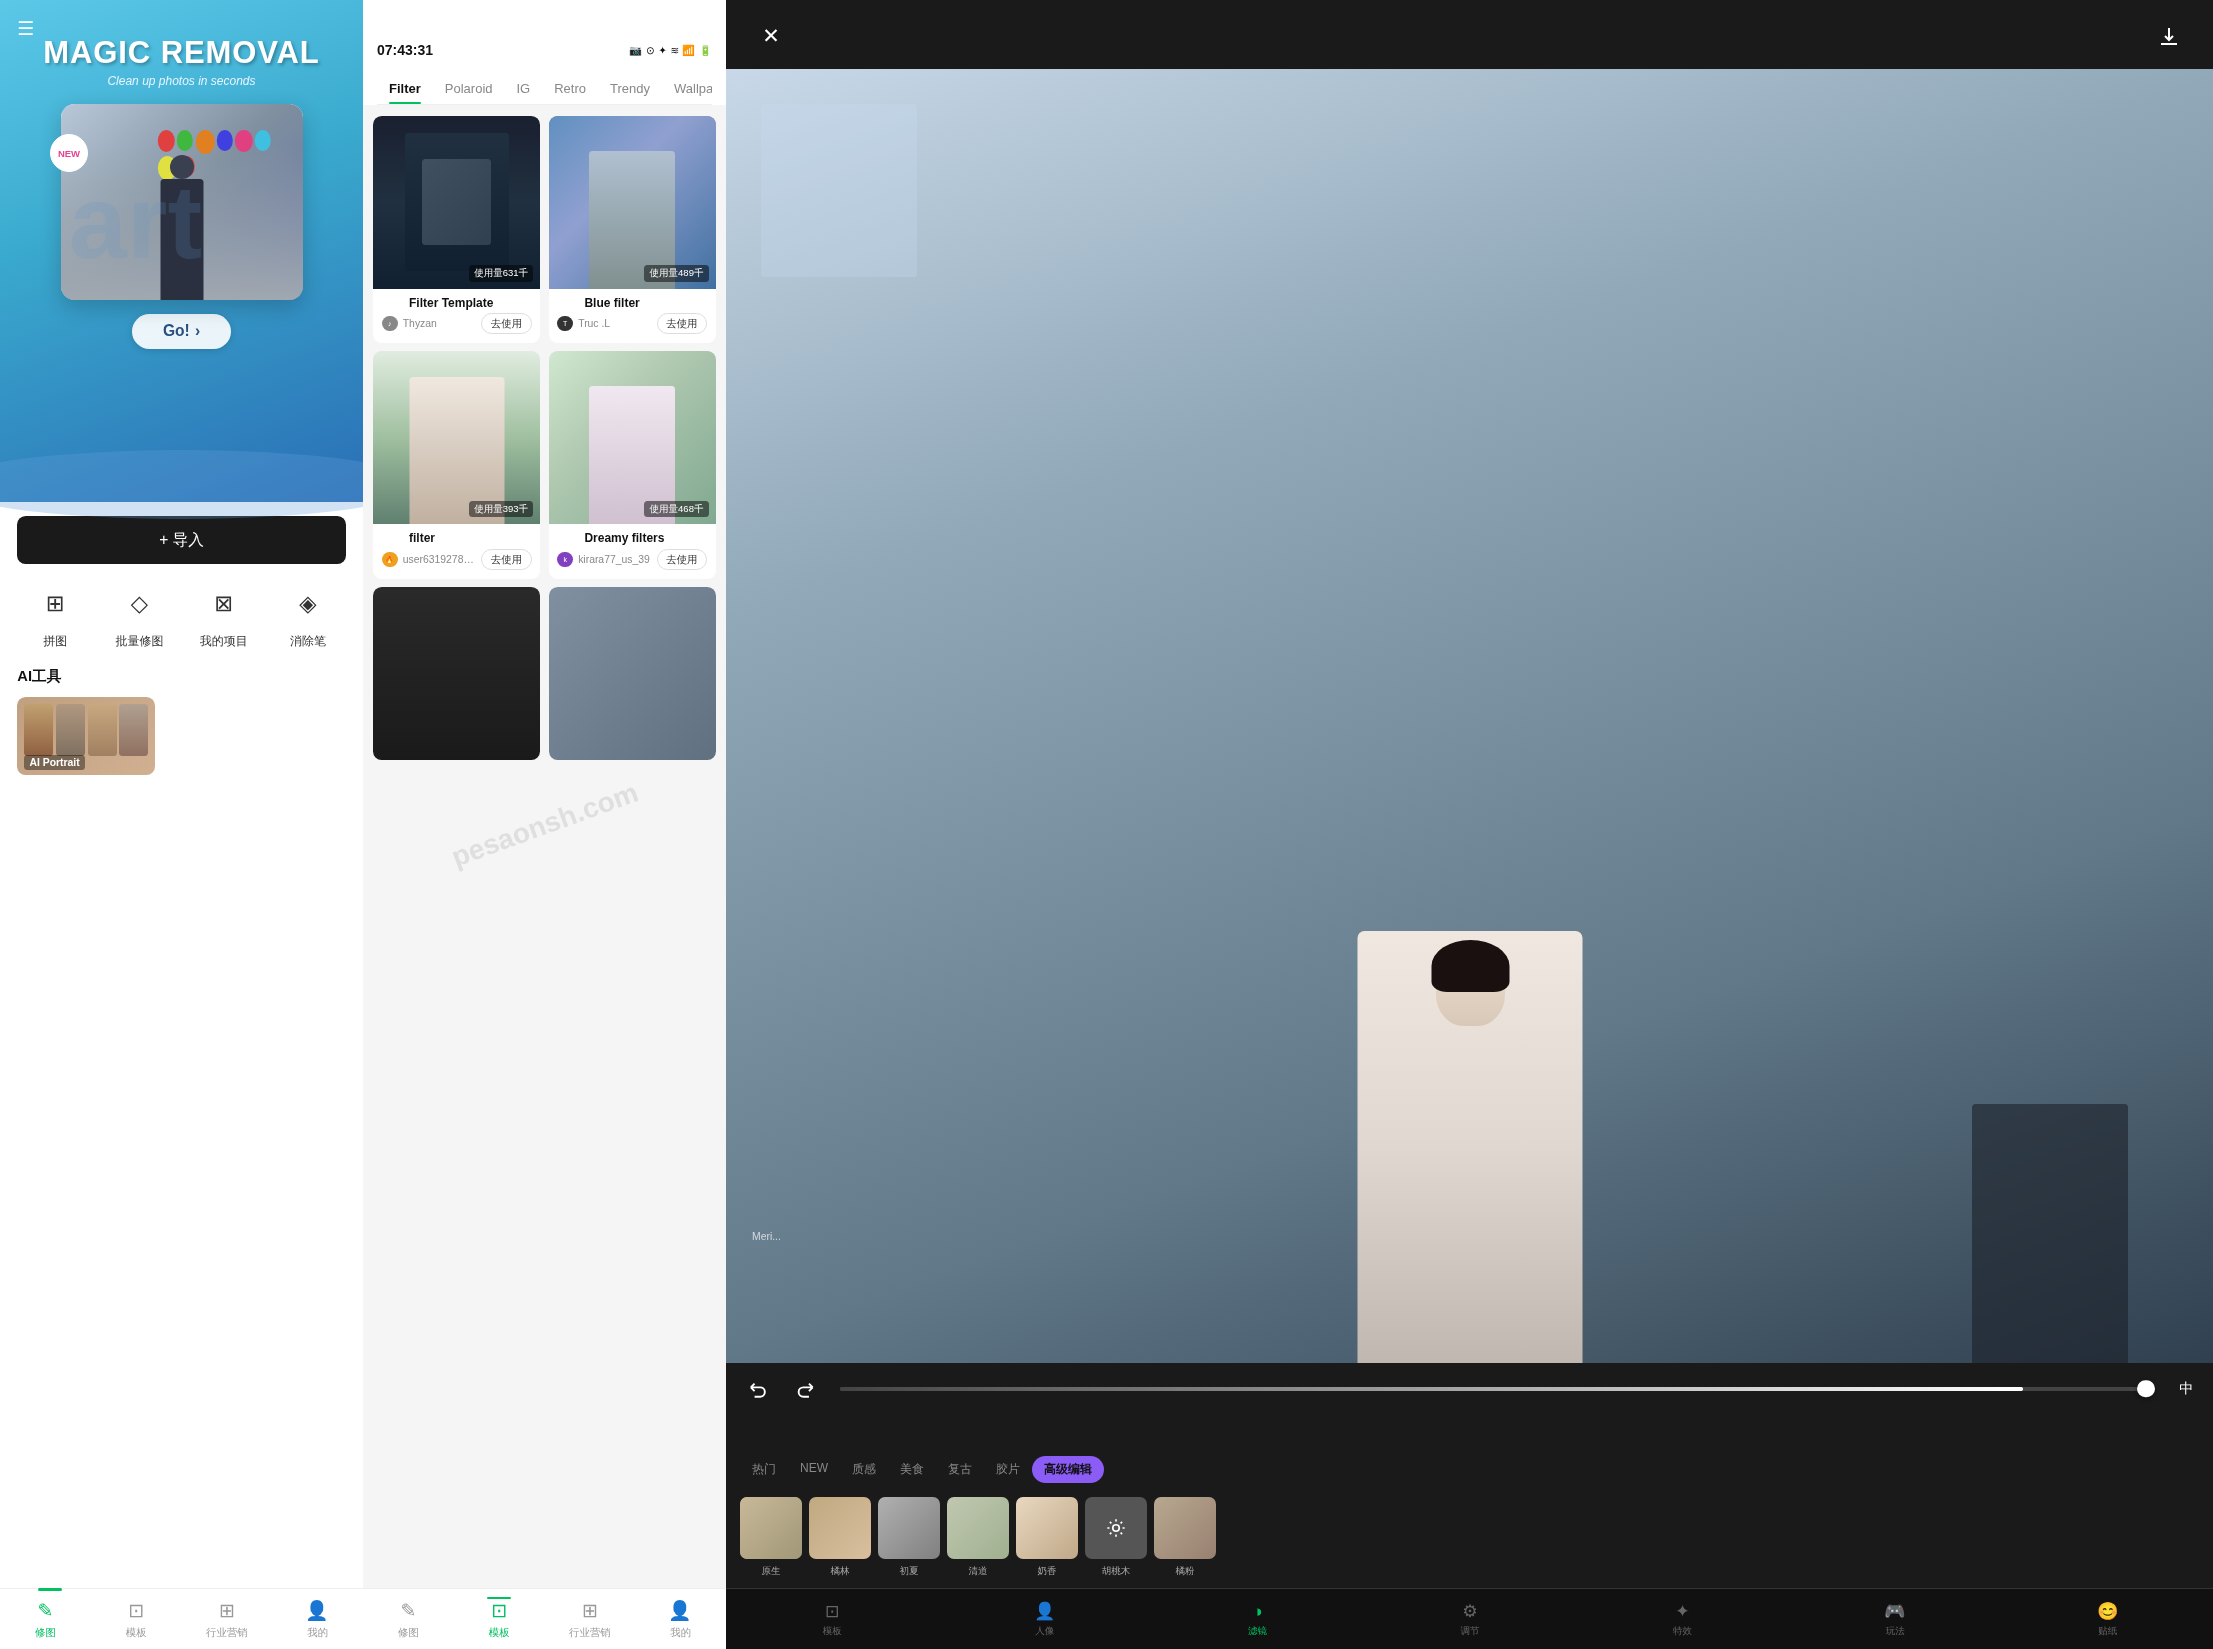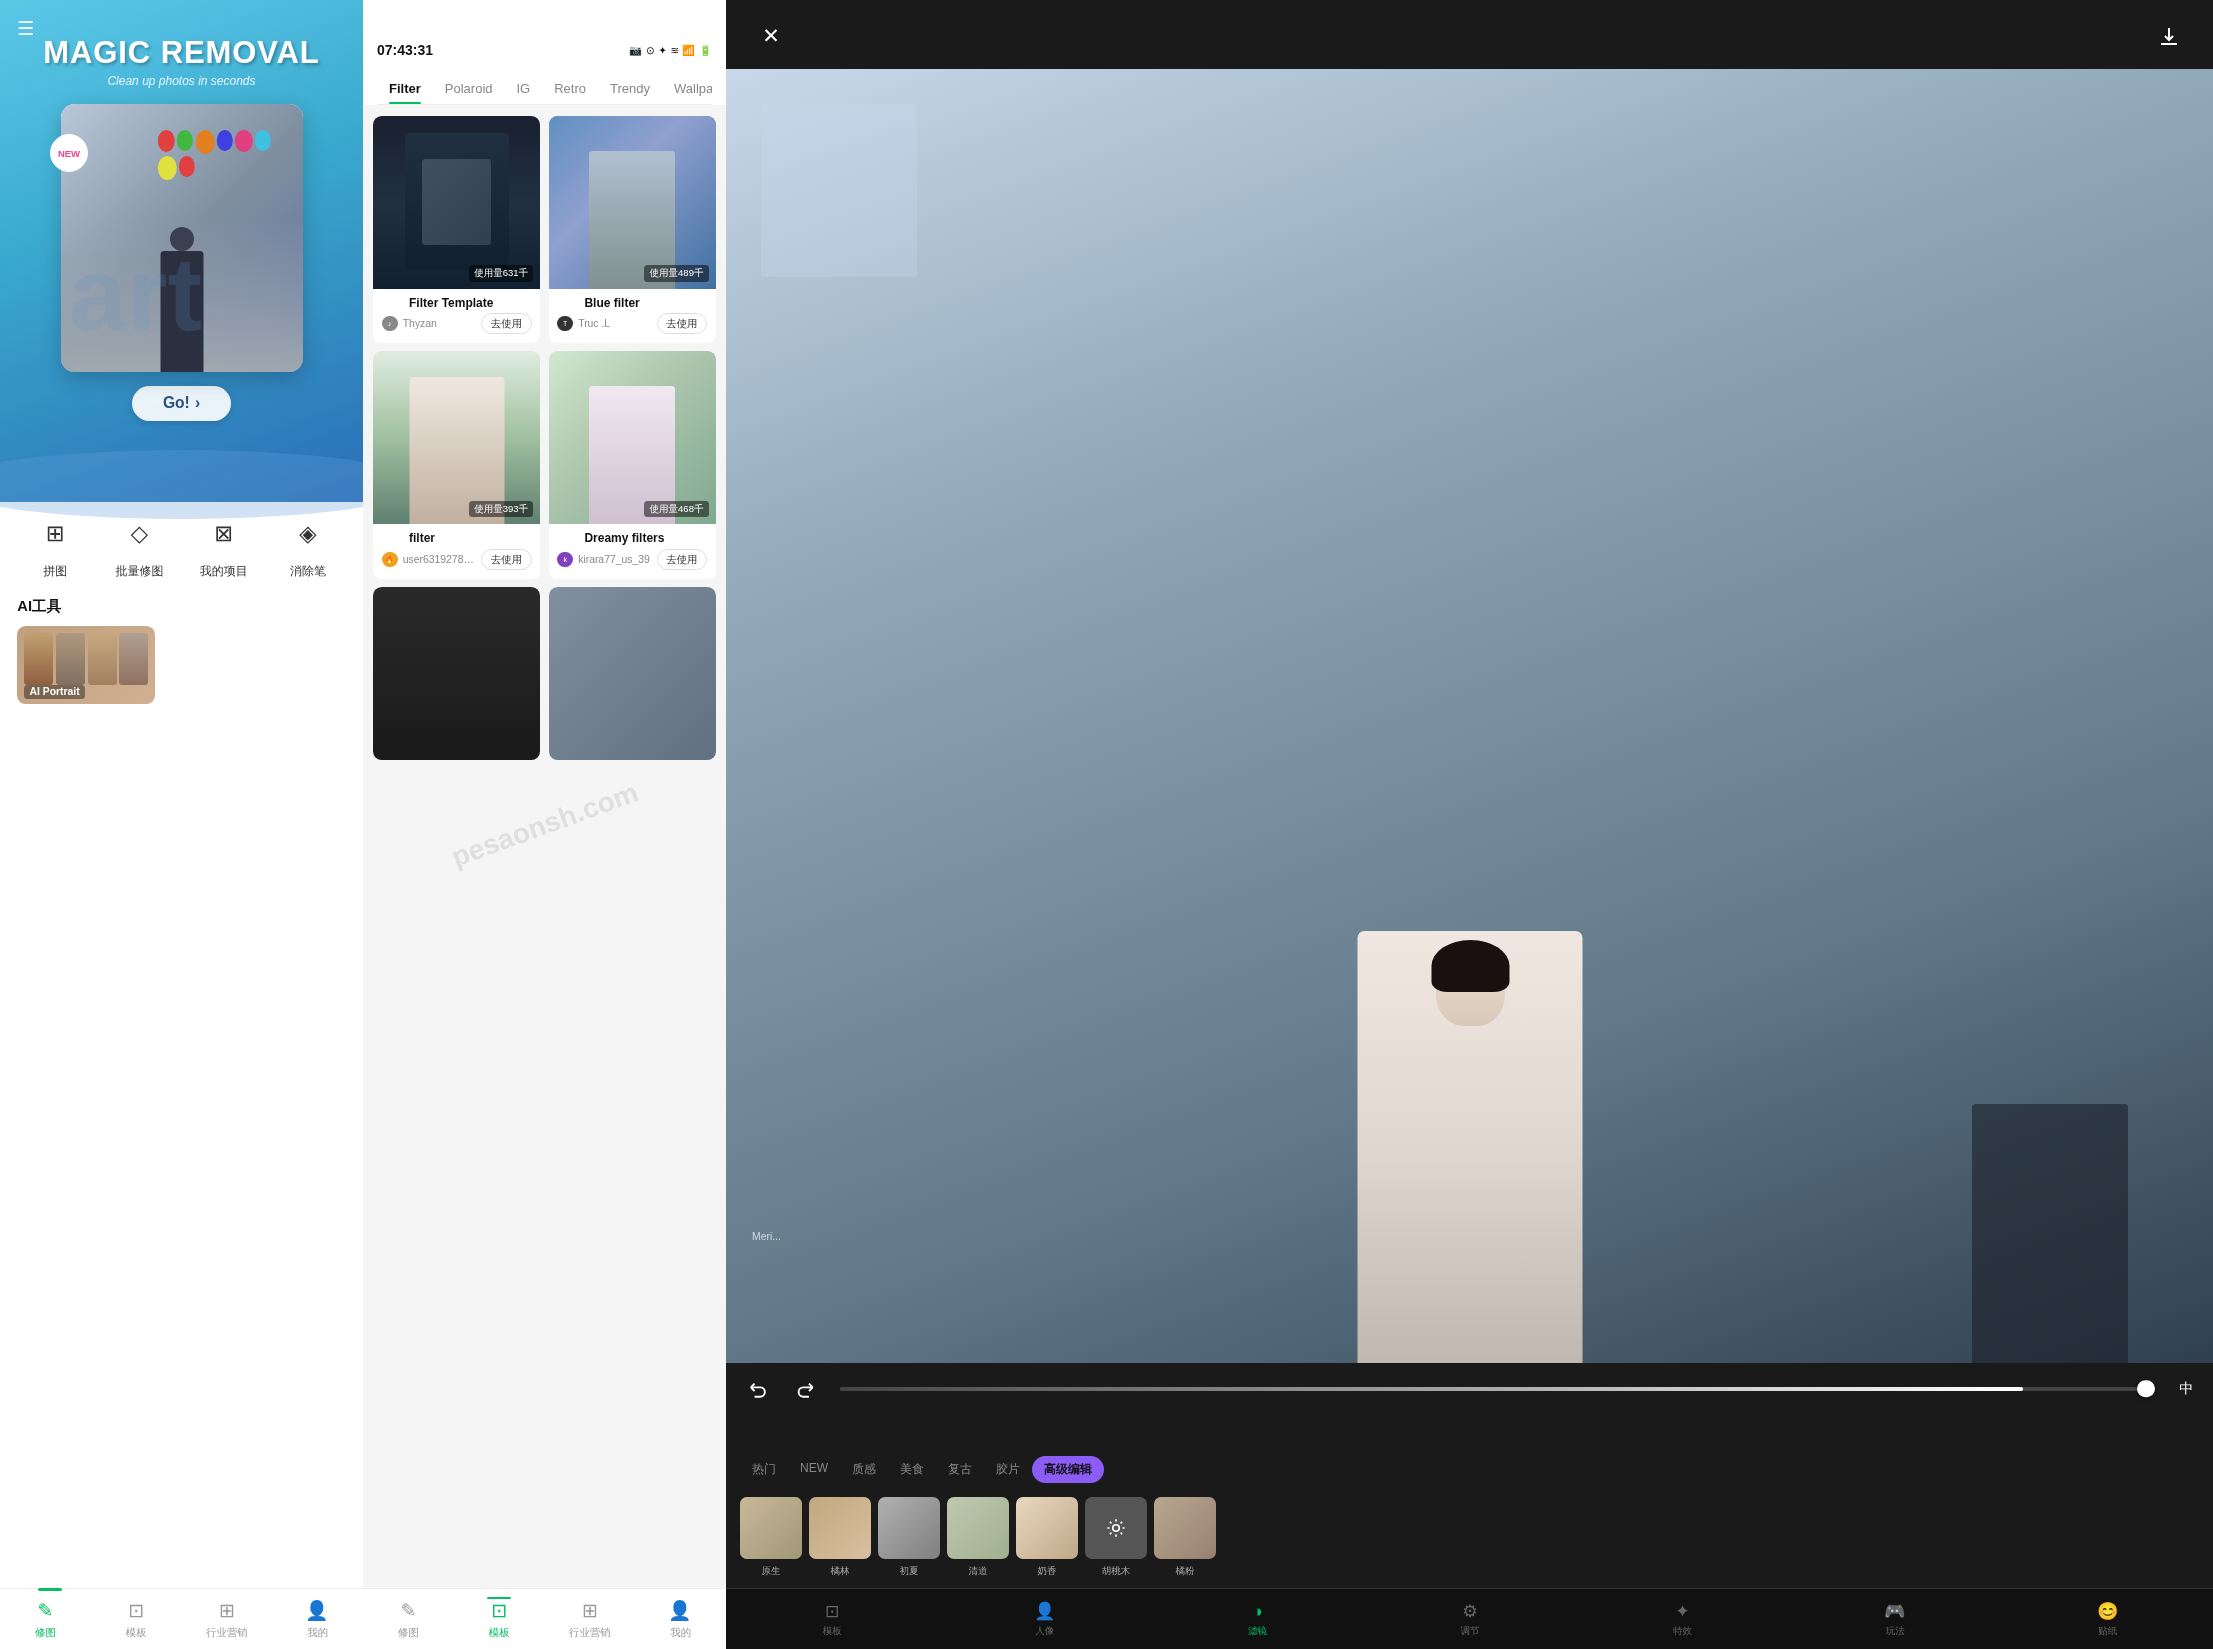--- a/index.html
+++ b/index.html
@@ -66,21 +66,21 @@
       align-items: center;
       justify-content: center;
       font-size: 9.5px;
       font-weight: 700;
       color: #e84393;
       border: 1.7px solid #fff;
       z-index: 10;
     }
     .hero-photo-frame {
       width: 242px;
-      height: 268px;
+      height: 196px;
       background: #fff;
       border-radius: 14px;
       margin-top: 15.6px;
       overflow: hidden;
       position: relative;
       box-shadow: 0 7px 21px rgba(0,0,0,0.2);
     }
     .hero-photo-inner {
       width: 100%;
       height: 100%;
@@ -638,20 +638,23 @@
         <div class="art-text">art</div>
       </div>
     </div>
     <button class="go-button">
       <span>Go!</span>
       <span>›</span>
     </button>
     <div class="wave-decoration"></div>
   </div>
 
+  <button class="import-btn">
+    <span>+ 导入</span>
+  </button>
 
   <div class="tool-grid">
     <div class="tool-item">
       <div class="tool-icon">⊞</div>
       <span class="tool-label">拼图</span>
     </div>
     <div class="tool-item">
       <div class="tool-icon">◇</div>
       <span class="tool-label">批量修图</span>
     </div>

